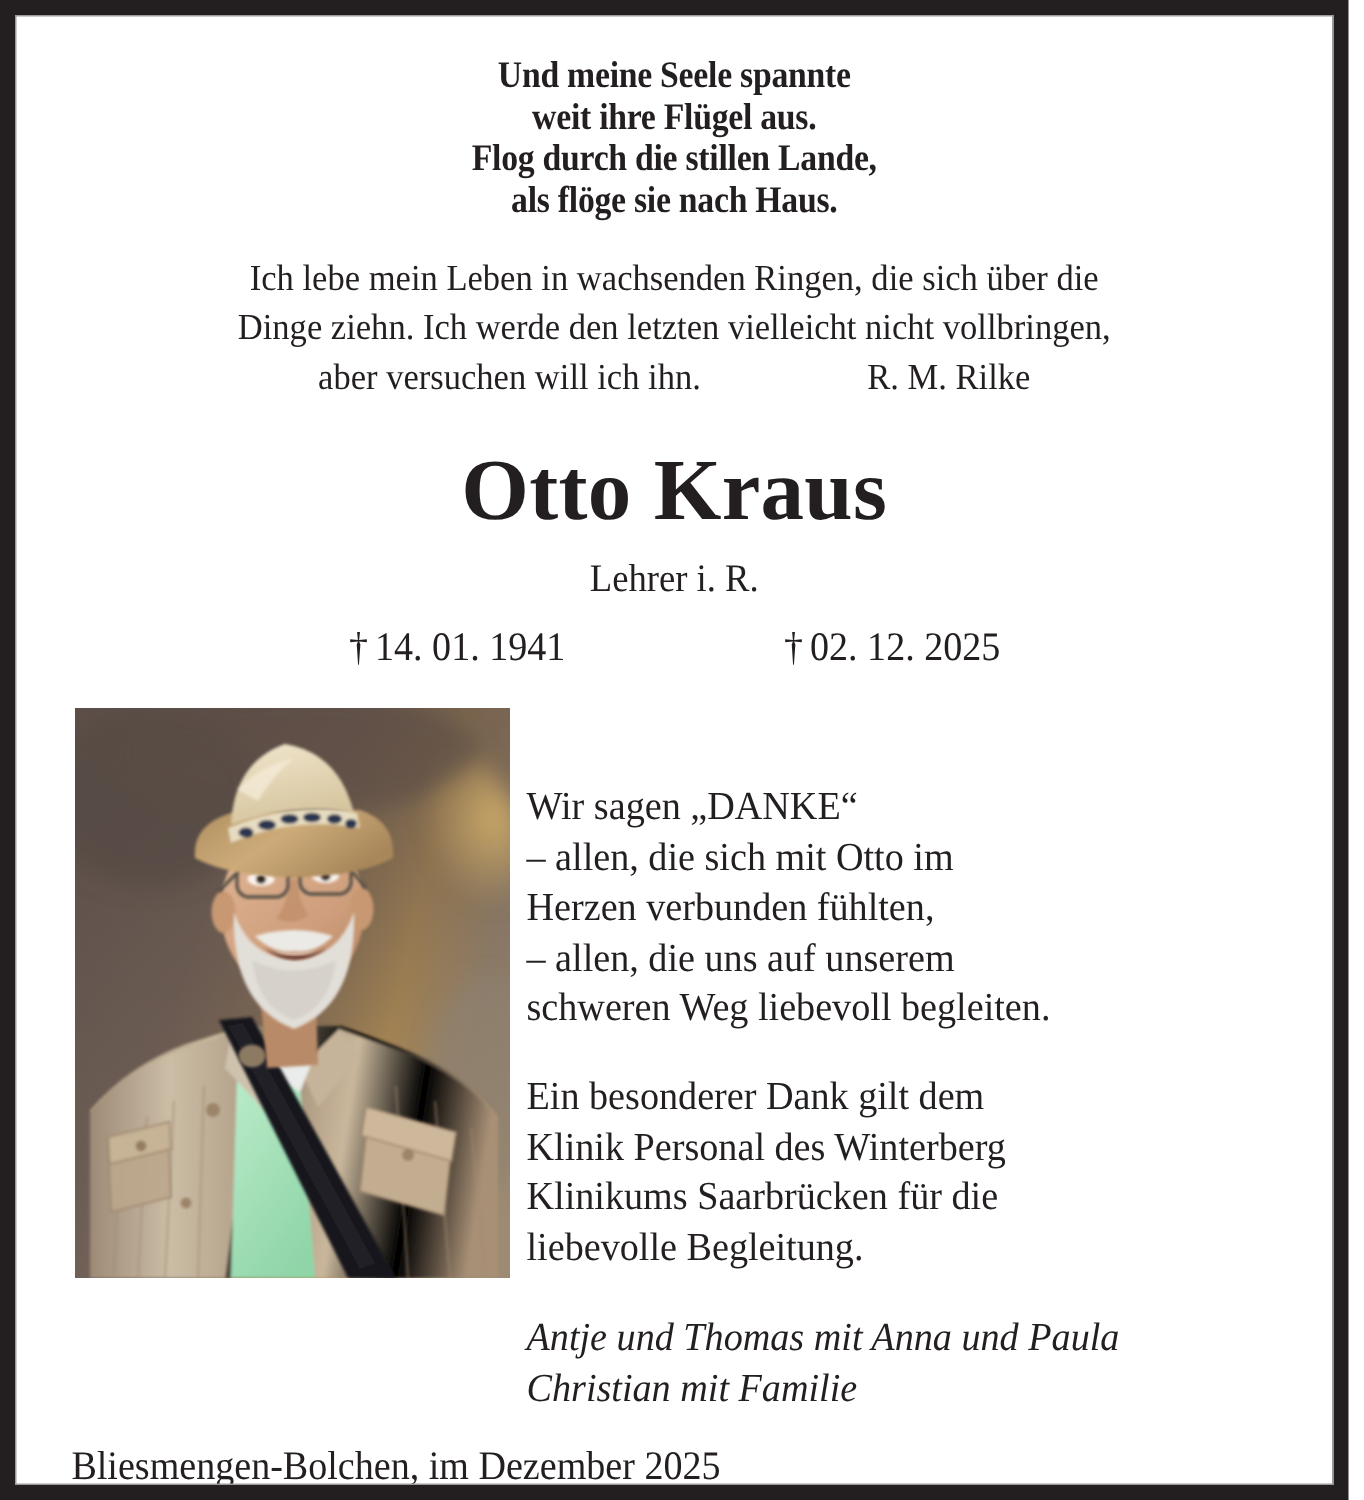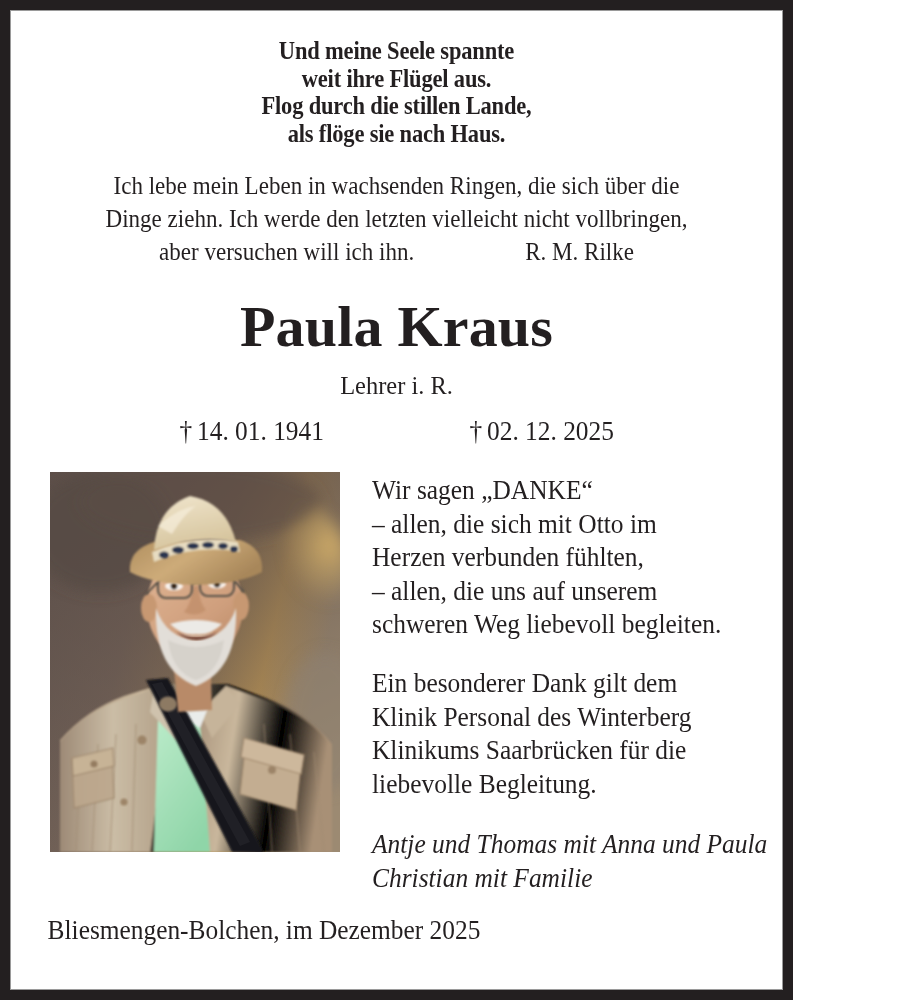--- a/index.html
+++ b/index.html
@@ -6,21 +6,21 @@
     margin: 0;
     padding: 0;
     background: #ffffff;
   }
   body {
     font-family: "Liberation Serif", "DejaVu Serif", serif;
   }
 
   .notice {
     position: relative;
-    width: 793px;
+    width: 899px;
     height: 1000px;
     box-sizing: border-box;
     background: #ffffff;
     border: 10px solid #231f20;
     overflow: hidden;
   }
   .notice::after {
     content: "";
     position: absolute;
     left: 0; top: 0; right: 0; bottom: 0;
@@ -117,25 +117,26 @@
     width: 290px;
     height: 380px;
     flex: 0 0 auto;
     overflow: hidden;
     background: #6d5f57;
   }
   .photo svg { display: block; width: 100%; height: 100%; }
 
   .texts {
     flex: 1 1 auto;
-    padding-left: 32px;
+    padding-left: 11px;
     padding-top: 2px;
     font-size: 26.5px;
     line-height: 33.6px;
     color: #231f20;
+    margin-top: 47px;
   }
   .texts p {
     margin: 0;
     transform: scaleX(0.96);
     transform-origin: left top;
   }
   .texts p.para-gap { margin-top: 25px; }
   .texts p.family {
     font-style: italic;
     margin-top: 26px;
@@ -166,21 +167,21 @@
       <div>Flog durch die stillen Lande,</div>
       <div>als flöge sie nach Haus.</div>
     </div>
 
     <div class="quote">
       <div>Ich lebe mein Leben in wachsenden Ringen, die sich über die</div>
       <div>Dinge ziehn. Ich werde den letzten vielleicht nicht vollbringen,</div>
       <div class="attrib-line"><span>aber versuchen will ich ihn.</span><span class="attrib-gap"></span><span>R. M. Rilke</span></div>
     </div>
 
-    <div class="name">Paula Kraus</div>
+    <div class="name">Otto Kraus</div>
 
     <div class="role">Lehrer i. R.</div>
 
     <div class="dates">
       <div class="date date-birth"><span class="dagger">†</span><span>14. 01. 1941</span></div>
       <div class="date date-death"><span class="dagger">†</span><span>02. 12. 2025</span></div>
     </div>
 
     <div class="body-row">
 

